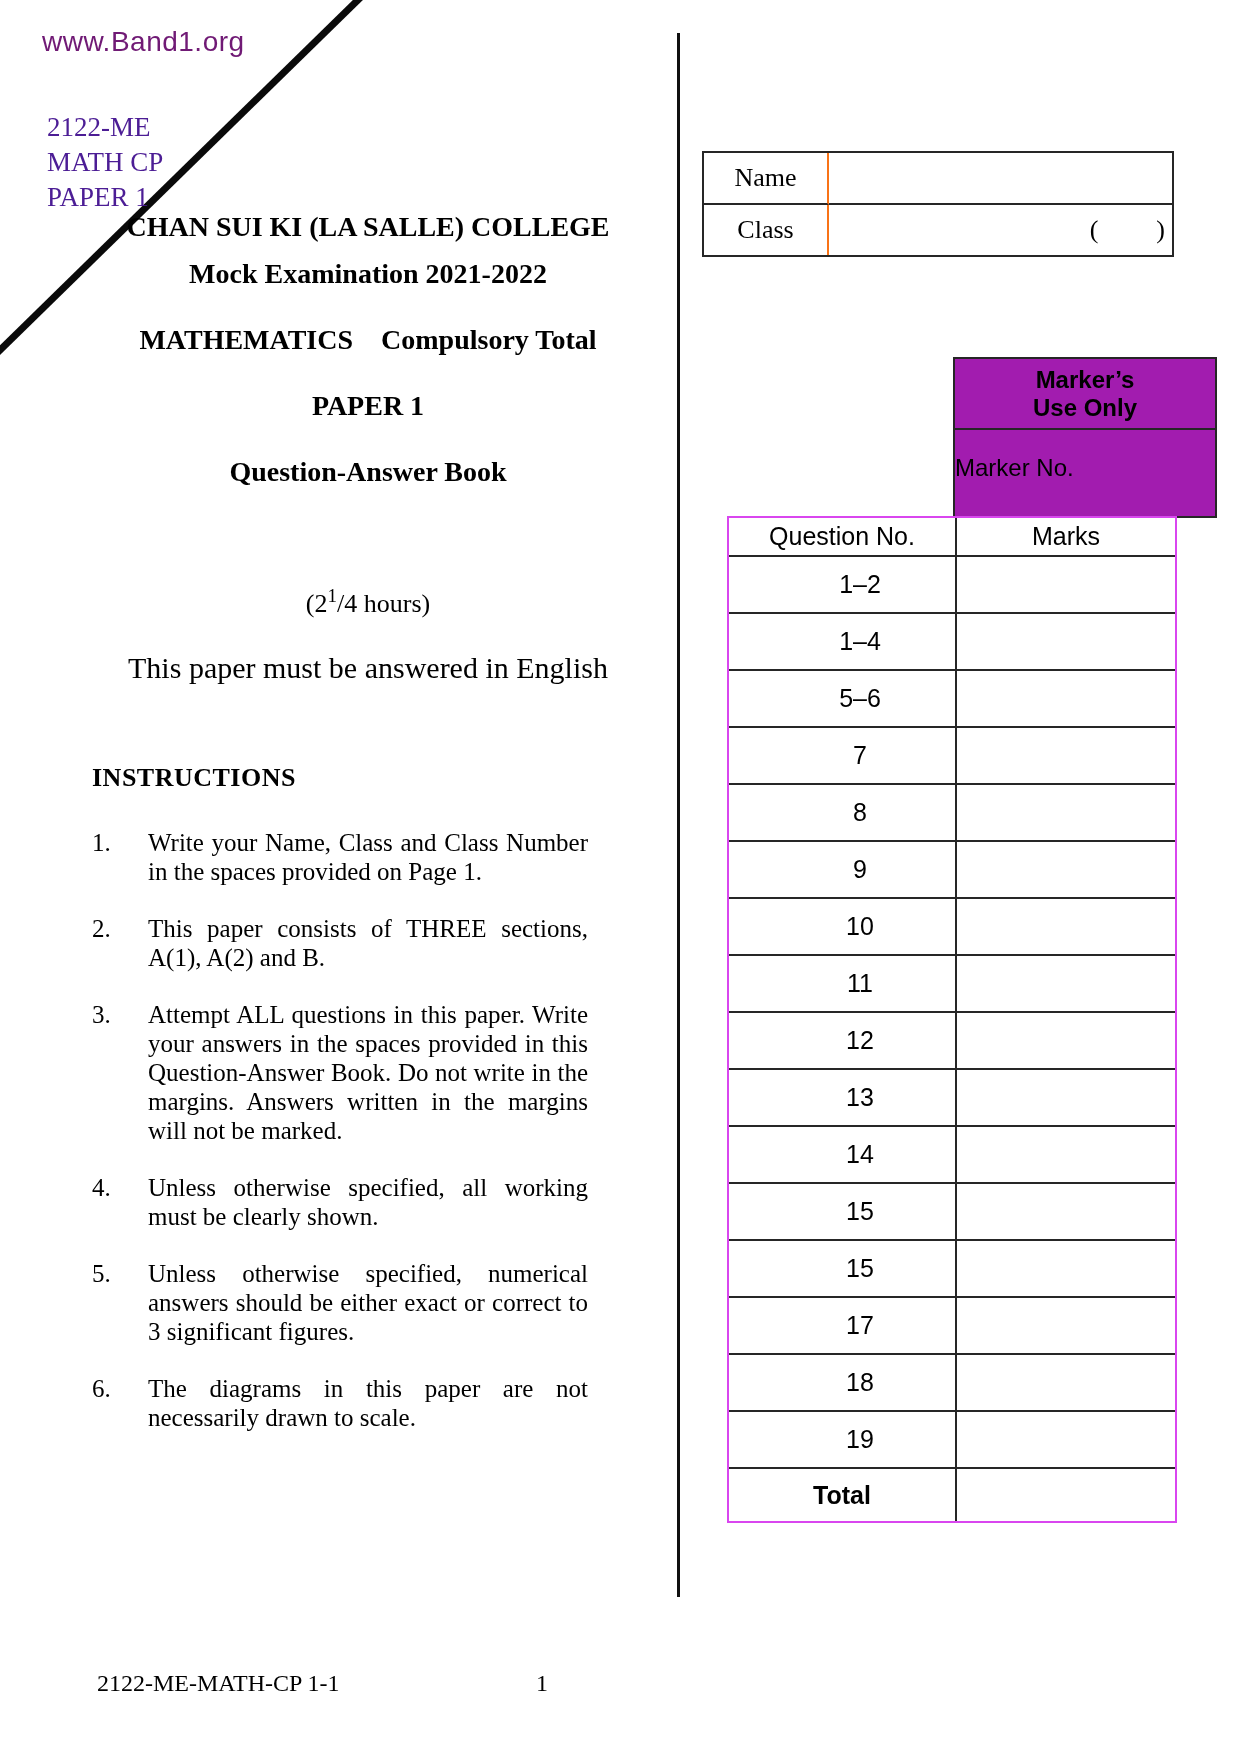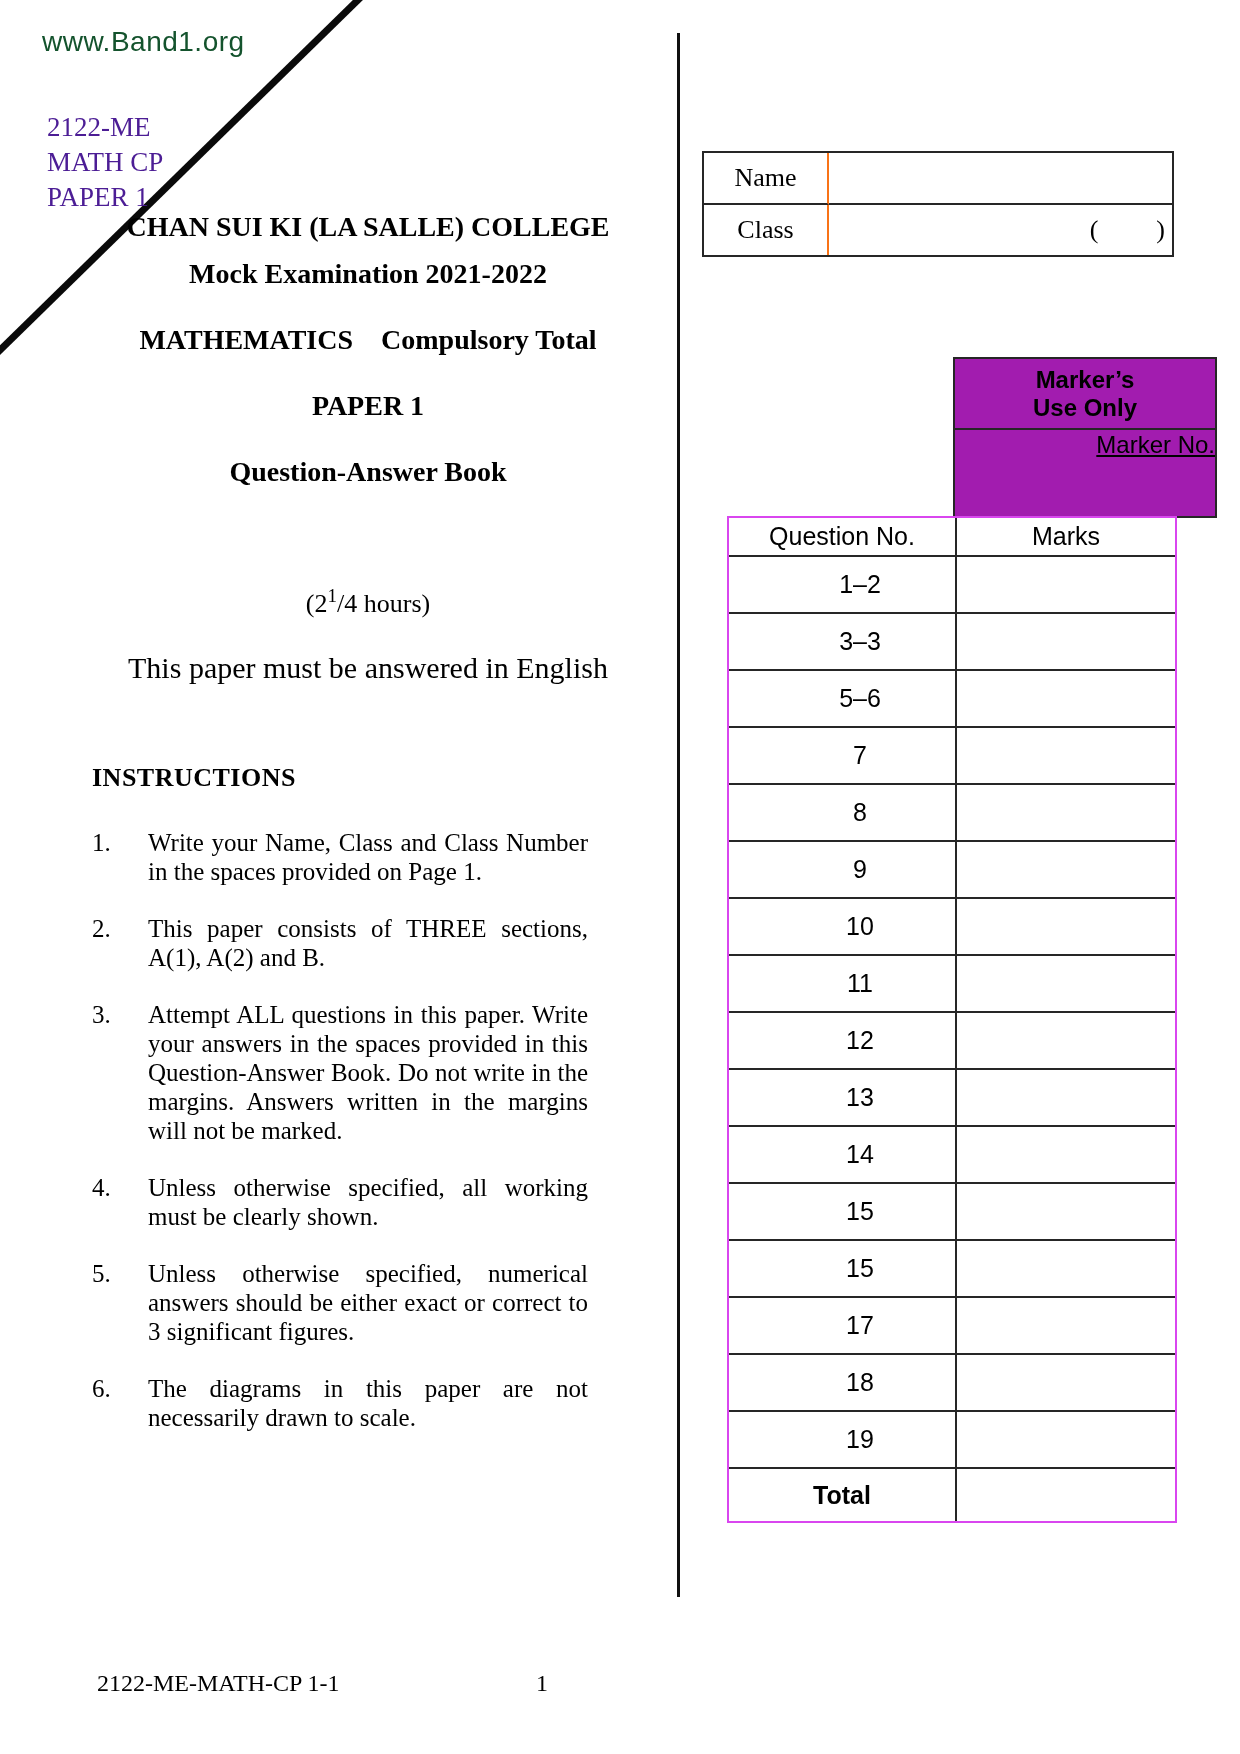--- a/index.html
+++ b/index.html
@@ -9,21 +9,21 @@
     font-family:"Liberation Serif", serif;
   }
   .abs { position:absolute; }
 
   
   .vrule { left:677px; top:33px; width:3px; height:1564px; background:#101010; }
   .diag-svg { left:0; top:0; }
 
   
   .watermark { left:42px; top:26px; font-family:"Liberation Sans", sans-serif;
-               font-size:28px; color:#14532d; letter-spacing:0.5px; }
+               font-size:28px; color:#701a75; letter-spacing:0.5px; }
   .paper-code { left:47px; top:110px; font-size:27px; line-height:35px; color:#4c1d95; }
 
   
   .titles { left:58px; top:0; width:620px; height:700px; }
   .t-line { position:absolute; left:0; right:0; text-align:center; white-space:nowrap; }
   .t-school   { top:211px; font-size:28px; font-weight:bold; }
   .t-exam     { top:258px; font-size:28px; font-weight:bold; }
   .t-subject  { top:324px; font-size:28px; font-weight:bold;
                 display:flex; justify-content:center; gap:28px; }
   .t-paper    { top:390px; font-size:28px; font-weight:bold; }
@@ -49,22 +49,22 @@
   .c-class-val { justify-content:flex-end; padding-right:7px; }
   .paren-open { margin-right:58px; }
 
   
   .mbox { left:953px; top:357px; width:264px; height:161px; box-sizing:border-box;
           border:2px solid #262626; background:#a21caf; }
   .mbox-top { height:69px; border-bottom:2px solid #262626;
               display:flex; flex-direction:column; justify-content:center; align-items:center;
               font-family:"Liberation Sans", sans-serif; font-weight:bold;
               font-size:24px; line-height:28px; }
-  .mbox-bottom { padding-top:1px; text-align:right;
-                 font-family:"Liberation Sans", sans-serif; font-size:24px;text-decoration:underline; }
+  .mbox-bottom { padding-top:24px; text-align:left;
+                 font-family:"Liberation Sans", sans-serif; font-size:24px; }
 
   
   .qtable { left:727px; top:516px; width:446px; display:grid;
             grid-template-columns:226px 1fr; border:2px solid #d946ef; background:#fff;
             font-family:"Liberation Sans", sans-serif; }
   .q-cell { display:flex; align-items:center; justify-content:center;
             font-size:25px; border-bottom:2px solid #262626; }
   .q-head { height:37px; }
   .q-row  { height:55px;padding-left:36px; }
   .q-total{ height:52px; font-weight:bold; border-bottom:none; }
@@ -152,21 +152,21 @@
   </div>
   <div class="mbox-bottom">Marker No.</div>
 </div>
 
 <div class="abs qtable">
   <div class="q-cell q-head">Question No.</div>
   <div class="q-cell q-head q-right">Marks</div>
 
   <div class="q-cell q-row">1–2</div>
   <div class="q-cell q-row q-right"></div>
-  <div class="q-cell q-row">3–3</div>
+  <div class="q-cell q-row">1–4</div>
   <div class="q-cell q-row q-right"></div>
   <div class="q-cell q-row">5–6</div>
   <div class="q-cell q-row q-right"></div>
   <div class="q-cell q-row">7</div>
   <div class="q-cell q-row q-right"></div>
   <div class="q-cell q-row">8</div>
   <div class="q-cell q-row q-right"></div>
   <div class="q-cell q-row">9</div>
   <div class="q-cell q-row q-right"></div>
   <div class="q-cell q-row">10</div>

